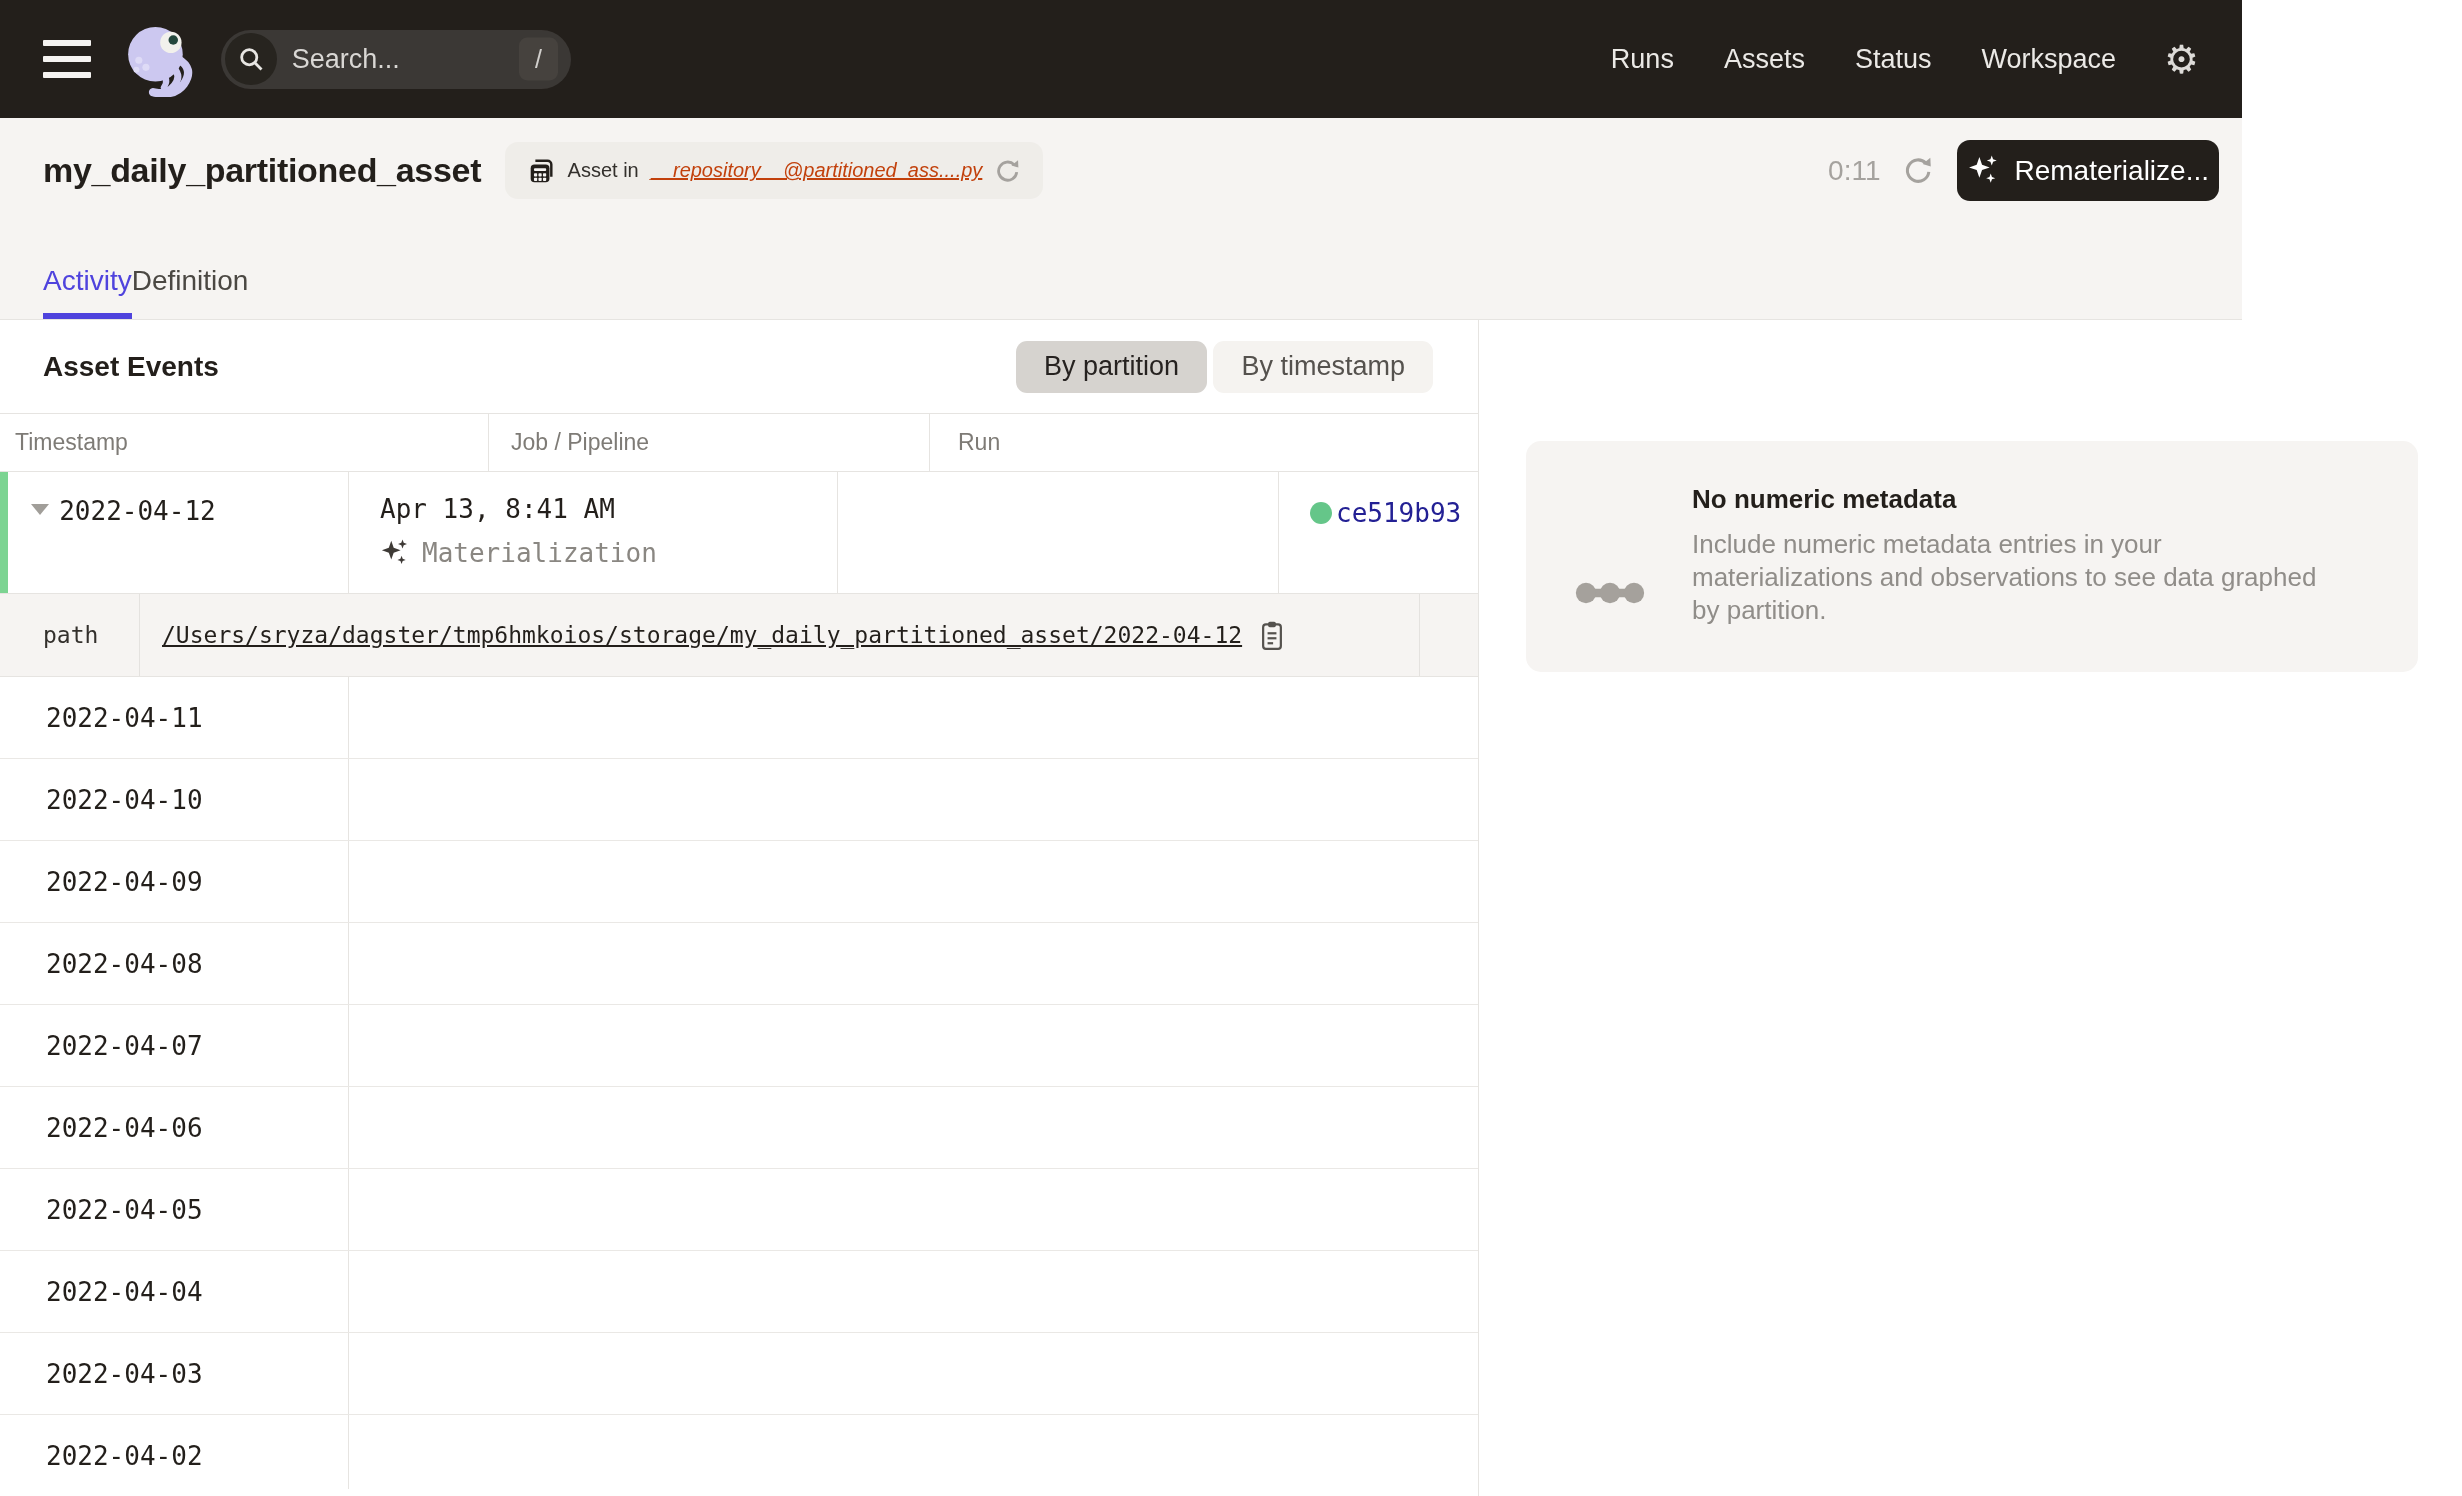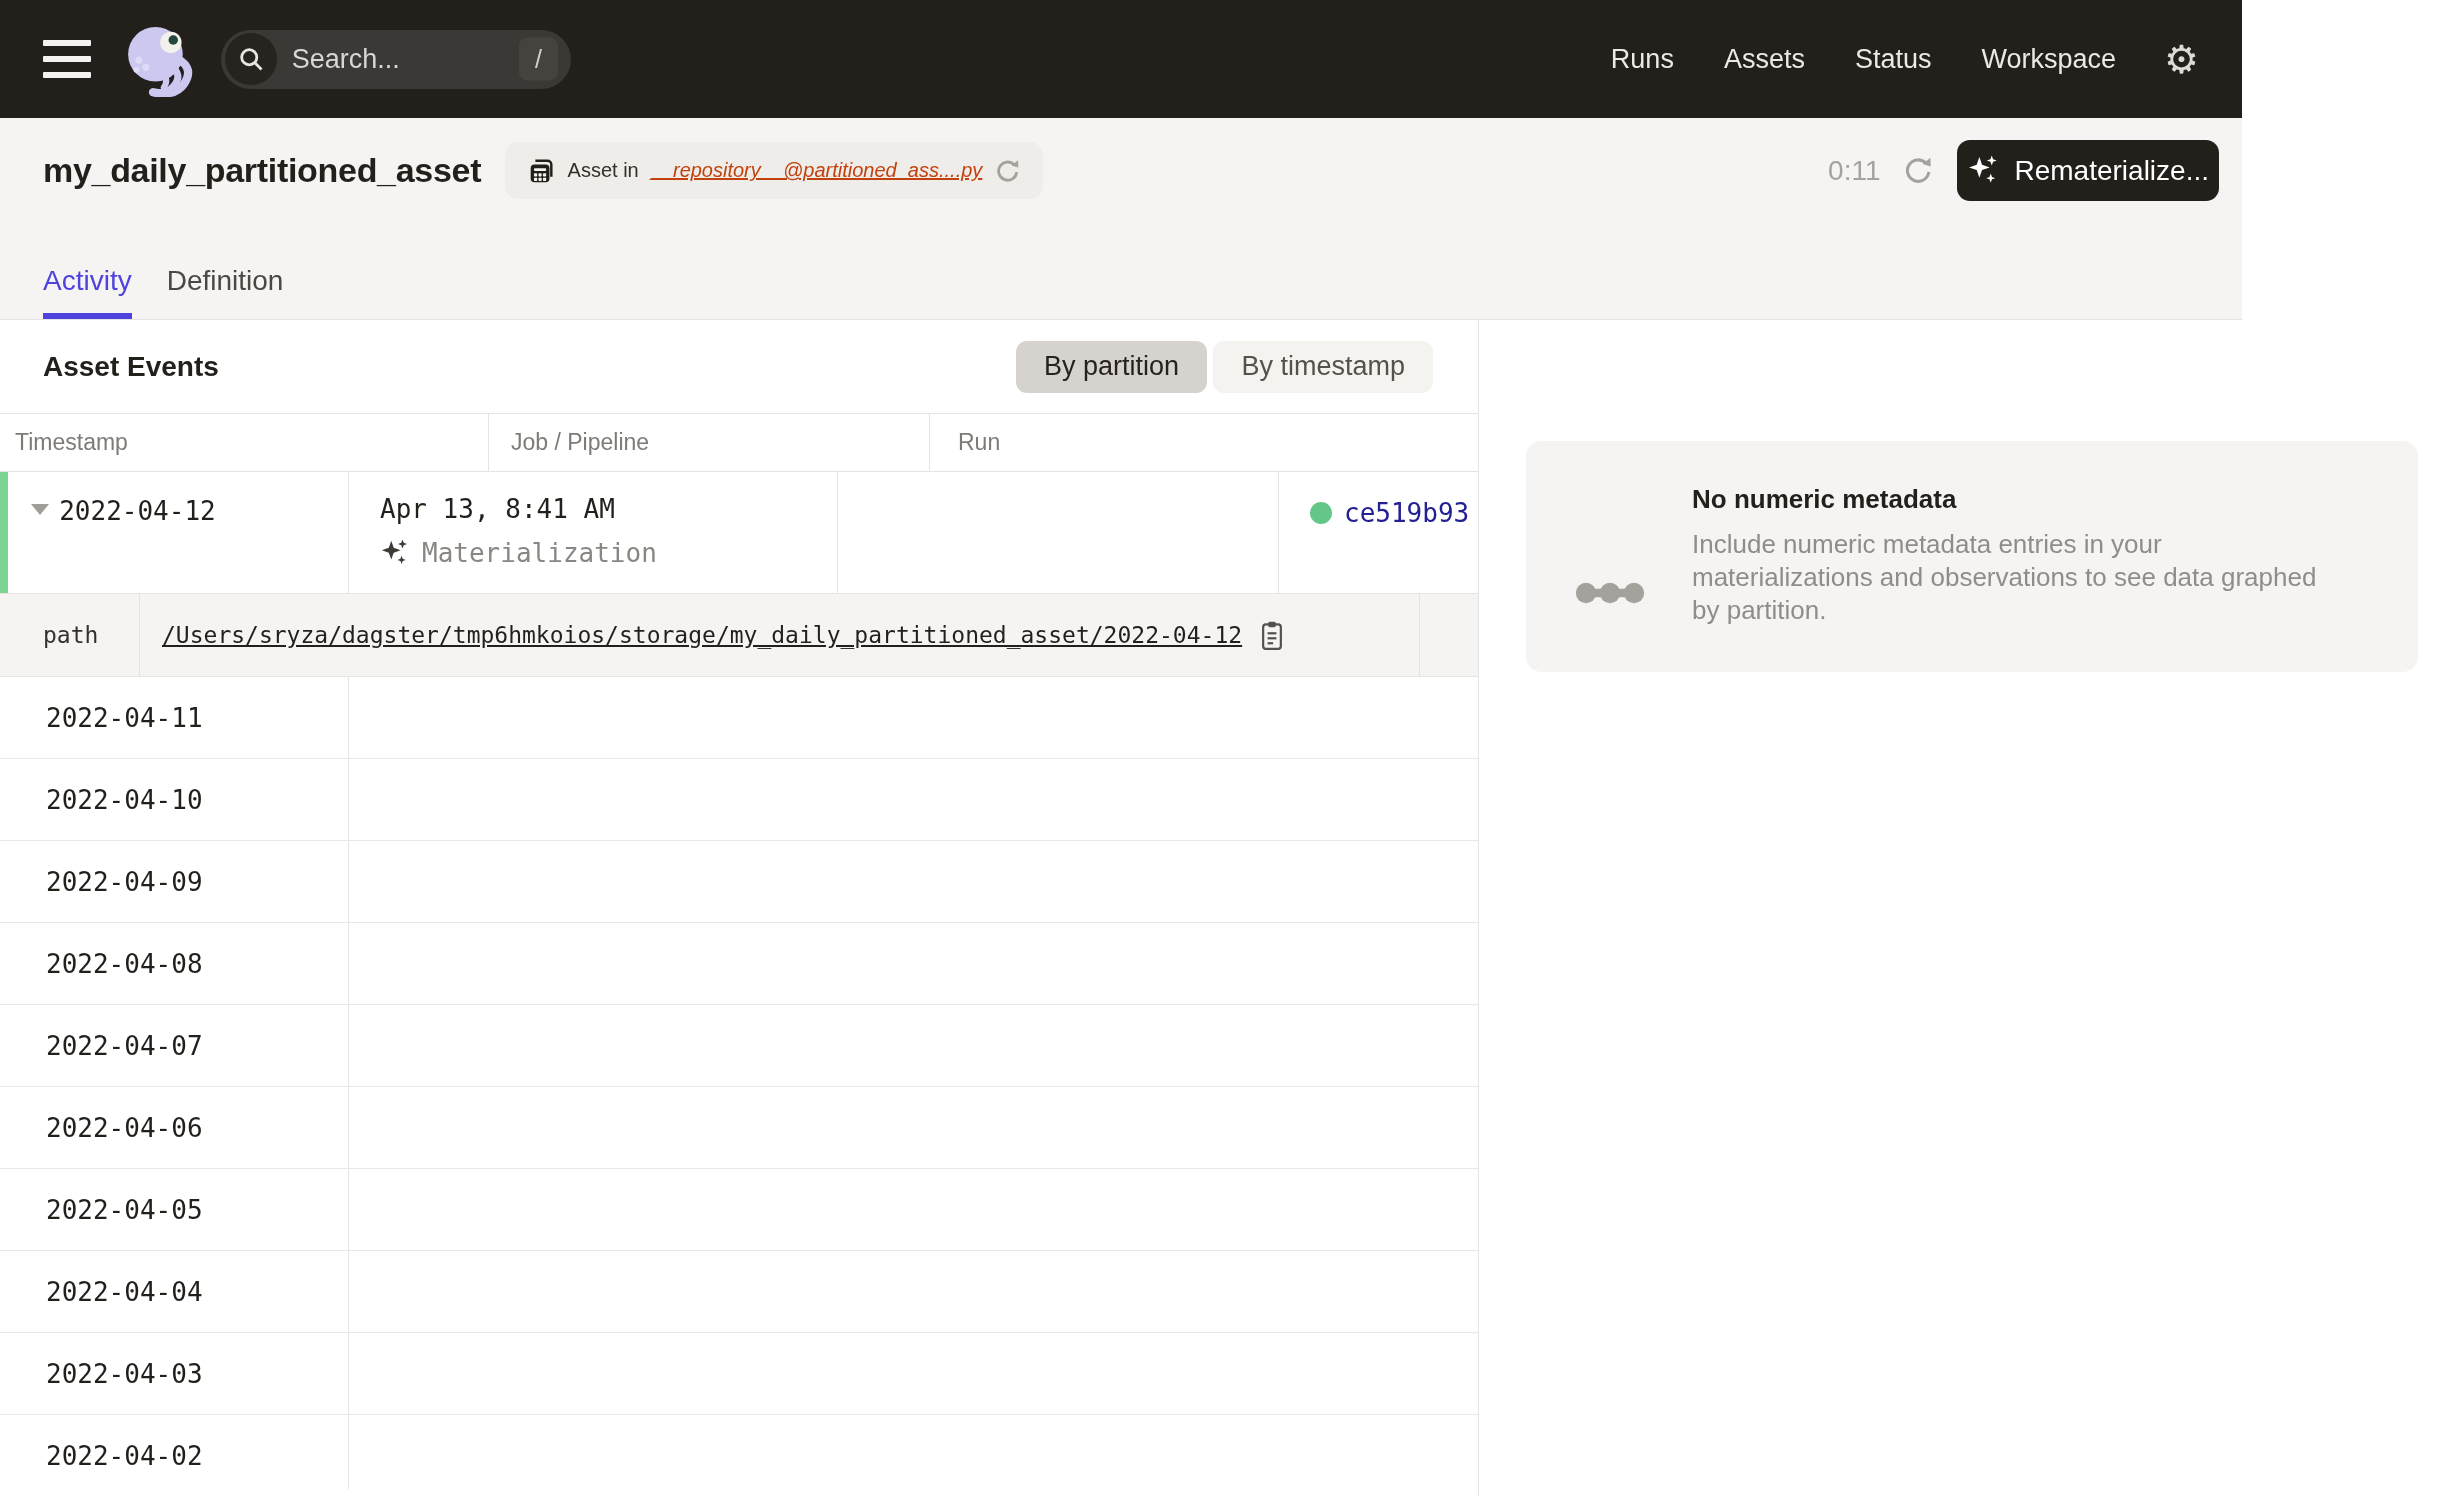--- a/index.html
+++ b/index.html
@@ -23,21 +23,21 @@
 
   
   .page-header{position:absolute;top:118px;left:0;width:100%;height:202px;background:#F6F4F2;border-bottom:1.9px solid #E6E4E1;box-sizing:border-box;}
   .title-row{position:absolute;top:20.4px;left:43px;right:23px;height:65px;display:flex;align-items:center;}
   .page-title{font-size:34px;font-weight:700;margin:0 24px 0 0;letter-spacing:-0.3px;}
   .asset-badge{display:inline-flex;align-items:center;gap:12px;background:#EFEDE9;border-radius:13px;height:57px;padding:0 20.4px;font-size:20px;color:#33302C;text-align:center;}
   .repo-link{color:#c2410c;text-decoration:underline;cursor:pointer;font-style:italic;}
   .hdr-right{margin-left:auto;display:flex;align-items:center;gap:22px;}
   .timer{color:#A5A29E;font-size:28px;}
   .remat{height:61px;background:#231F1B;color:#FFFFFF;border:none;border-radius:13px;font-size:28px;display:flex;align-items:center;gap:14px;padding:0 10px;cursor:pointer;font-family:"Liberation Sans",sans-serif;}
-  .tabs{position:absolute;left:43px;bottom:0;display:flex;gap:35px;align-items:center;}
+  .tabs{position:absolute;left:43px;bottom:0;display:flex;align-items:center;}
   .tab{font-size:28px;font-weight:500;color:#4B4843;padding-bottom:22px;position:relative;cursor:pointer;}
   .tab.active{color:#4F43DD;}
   .tab.active::after{content:"";position:absolute;left:0;right:0;bottom:0;height:5.6px;background:#4F43DD;}
 
   
   .left{position:absolute;top:320px;left:0;width:1478px;bottom:8px;background:#fff;overflow:hidden;}
   .events-bar{height:93px;display:flex;align-items:center;justify-content:space-between;padding:0 45px 0 43px;box-sizing:border-box;}
   .events-bar h2{font-size:28px;font-weight:700;margin:0;}
   .toggle{display:flex;gap:6.5px;padding-left:28px;}
   .toggle button{height:52px;border:none;border-radius:11px;font-size:27px;padding:0 28px;cursor:pointer;font-family:"Liberation Sans",sans-serif;}
@@ -54,21 +54,21 @@
   .row-expanded{position:relative;display:flex;height:122px;border-bottom:1.9px solid #E6E4E1;box-sizing:border-box;}
   .row-expanded .cell{box-sizing:border-box;border-right:1.9px solid #E6E4E1;padding-left:31px;}
   .greenbar{position:absolute;left:0;top:0;bottom:0;width:8.3px;background:#7CD492;}
   .caret{width:0;height:0;border-left:9.3px solid transparent;border-right:9.3px solid transparent;border-top:11px solid #A19E99;margin-top:8.3px;cursor:pointer;flex:0 0 auto;}
   .exp1{width:349px;display:flex;gap:10.2px;padding:24px 0 0 19.4px;}
   .exp1 .pdate{font-size:26px;}
   .exp2{width:489px;padding:22px 0 0 15px;display:flex;flex-direction:column;gap:14px;}
   .exp2 .ts{font-size:26px;}
   .evt{display:flex;align-items:center;gap:12px;color:#8A8782;font-size:26px;}
   .exp3{width:441px;}
-  .exp4{width:199px;padding:26px 0 0 28px;display:flex;align-items:flex-start;gap:12px;border-right:none !important;}
+  .exp4{width:199px;padding:26px 0 0 28px;display:flex;align-items:flex-start;gap:4px;border-right:none !important;}
   .rundot{width:22px;height:22px;border-radius:50%;background:#65C689;margin-top:3.7px;flex:0 0 auto;}
   .runlink{font-size:26px;color:#232094;text-decoration:none;cursor:pointer;}
 
   .metarow{display:flex;height:83px;background:#F6F4F2;border-bottom:1.9px solid #E6E4E1;box-sizing:border-box;}
   .mkey{width:140px;border-right:1.9px solid #E4E2DF;display:flex;align-items:center;padding-left:43px;box-sizing:border-box;font-size:23px;color:#33302C;}
   .mval{width:1280px;display:flex;align-items:center;gap:15.7px;padding-left:22px;box-sizing:border-box;border-right:1.9px solid #E4E2DF;}
   .mval a{font-size:23px;color:#231F1B;text-decoration:underline;cursor:pointer;}
   .mend{flex:1;}
 
   .prow{display:flex;height:82px;border-bottom:1.9px solid #EAE8E5;box-sizing:border-box;cursor:pointer;}

